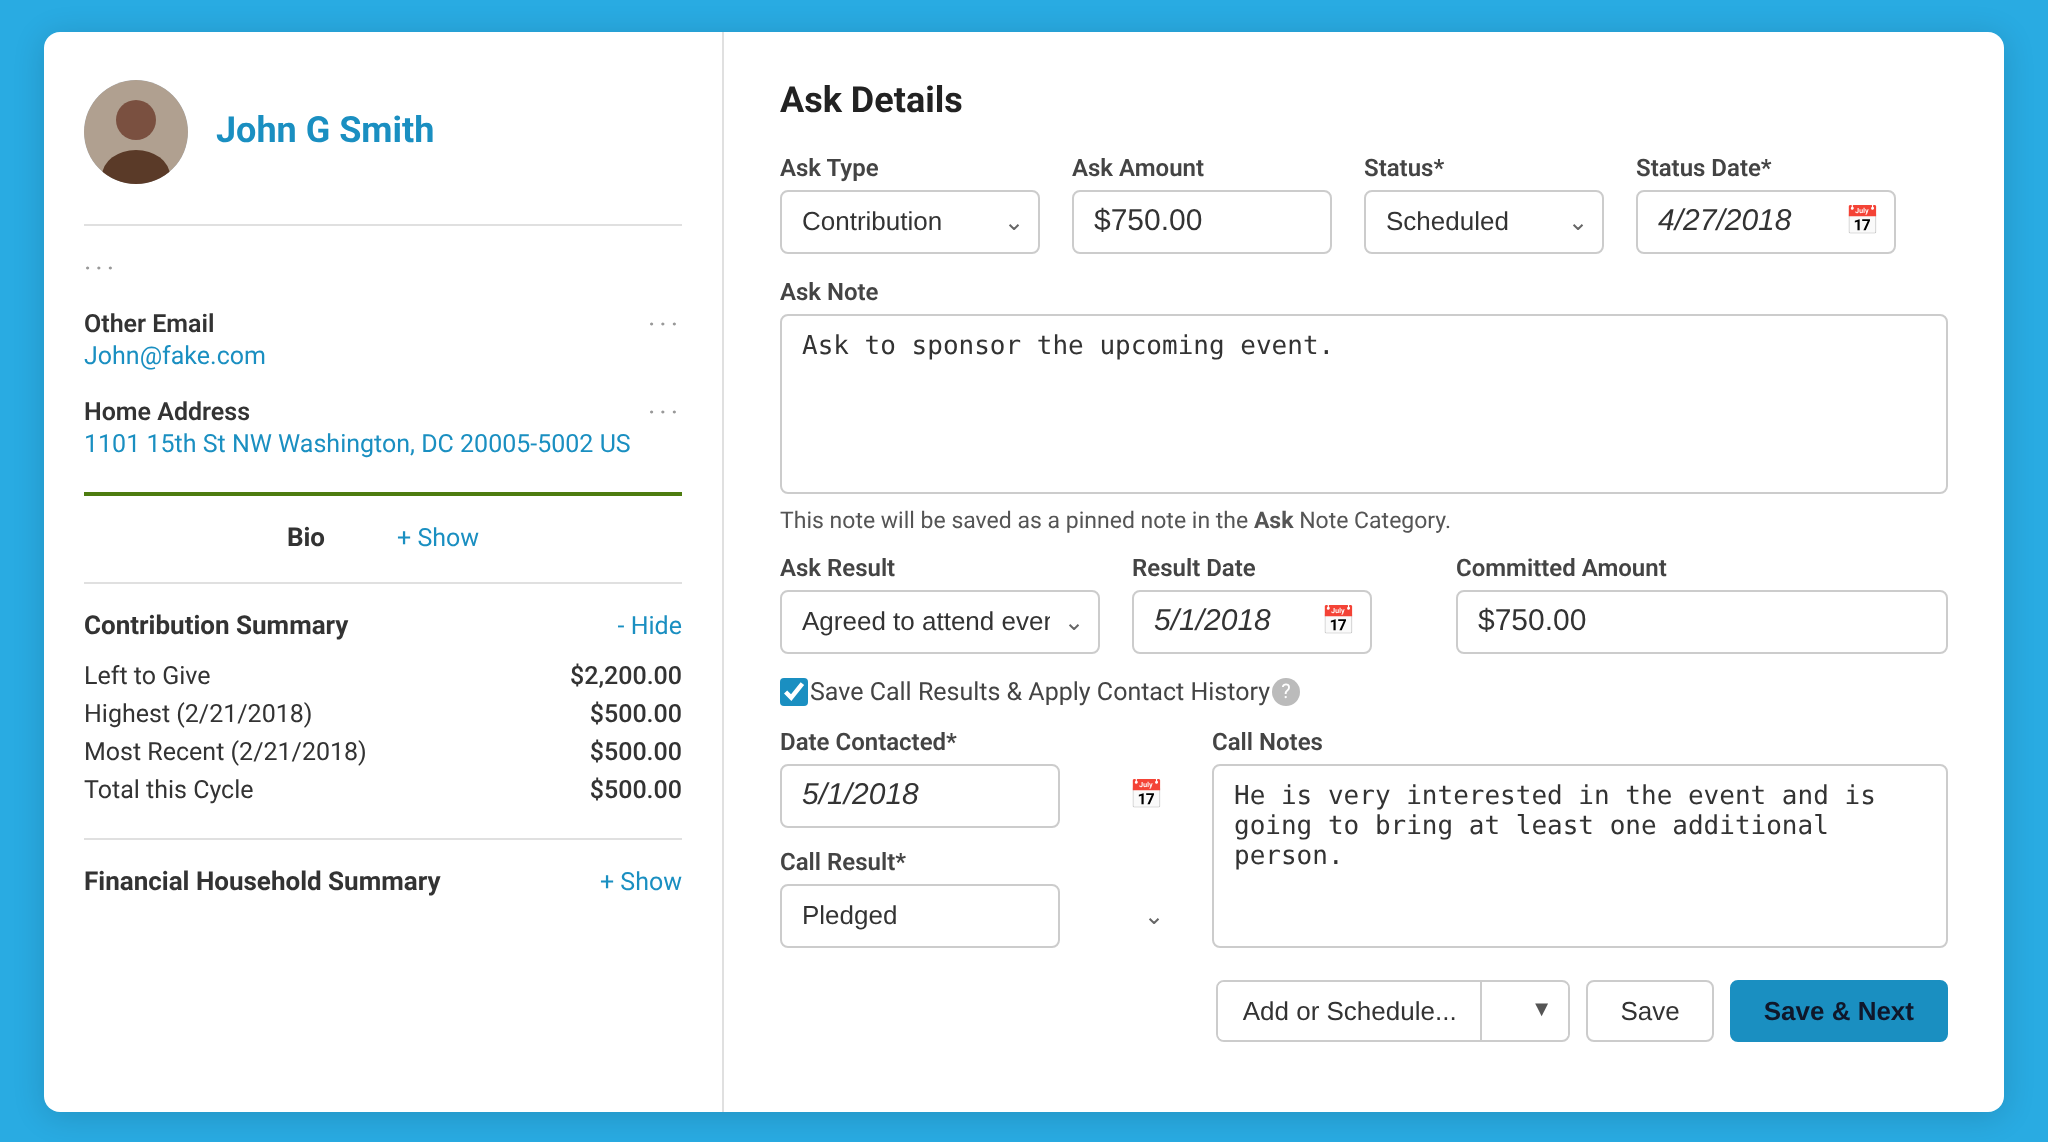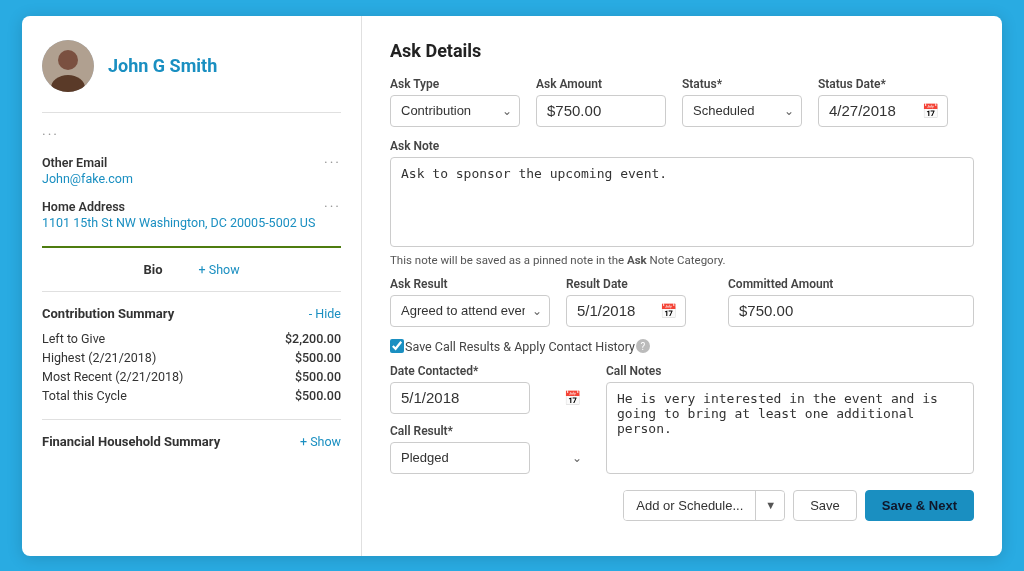--- a/index.html
+++ b/index.html
@@ -226,20 +226,21 @@
     }
     .date-input-wrapper .cal-icon {
       position: absolute;
       right: 8px;
       color: #888;
       font-size: 14px;
       pointer-events: none;
     }
     .date-input {
       padding-right: 24px;
+      font-style: italic;
     }
     .checkbox-row {
       display: flex;
       align-items: center;
       gap: 1px;
       margin-bottom: 10px;
     }
     .checkbox-row input[type="checkbox"] {
       width: 14px;
       height: 14px;
@@ -280,21 +281,21 @@
     }
     .btn-primary {
       background: #1a8fc1;
       color: #0f172a;
       border: 1px solid #1a8fc1;
       font-weight: 600;
     }
     .btn-dropdown {
       display: flex;
       align-items: center;
-      gap: 1px;
+      gap: 16px;
       border: 1px solid #ccc;
       border-radius: 4px;
       overflow: hidden;
       justify-content: flex-end;
     }
     .btn-dropdown-main {
       border: none;
       border-right: 1px solid #ccc;
       border-radius: 0;
       padding: 7px 12px;

